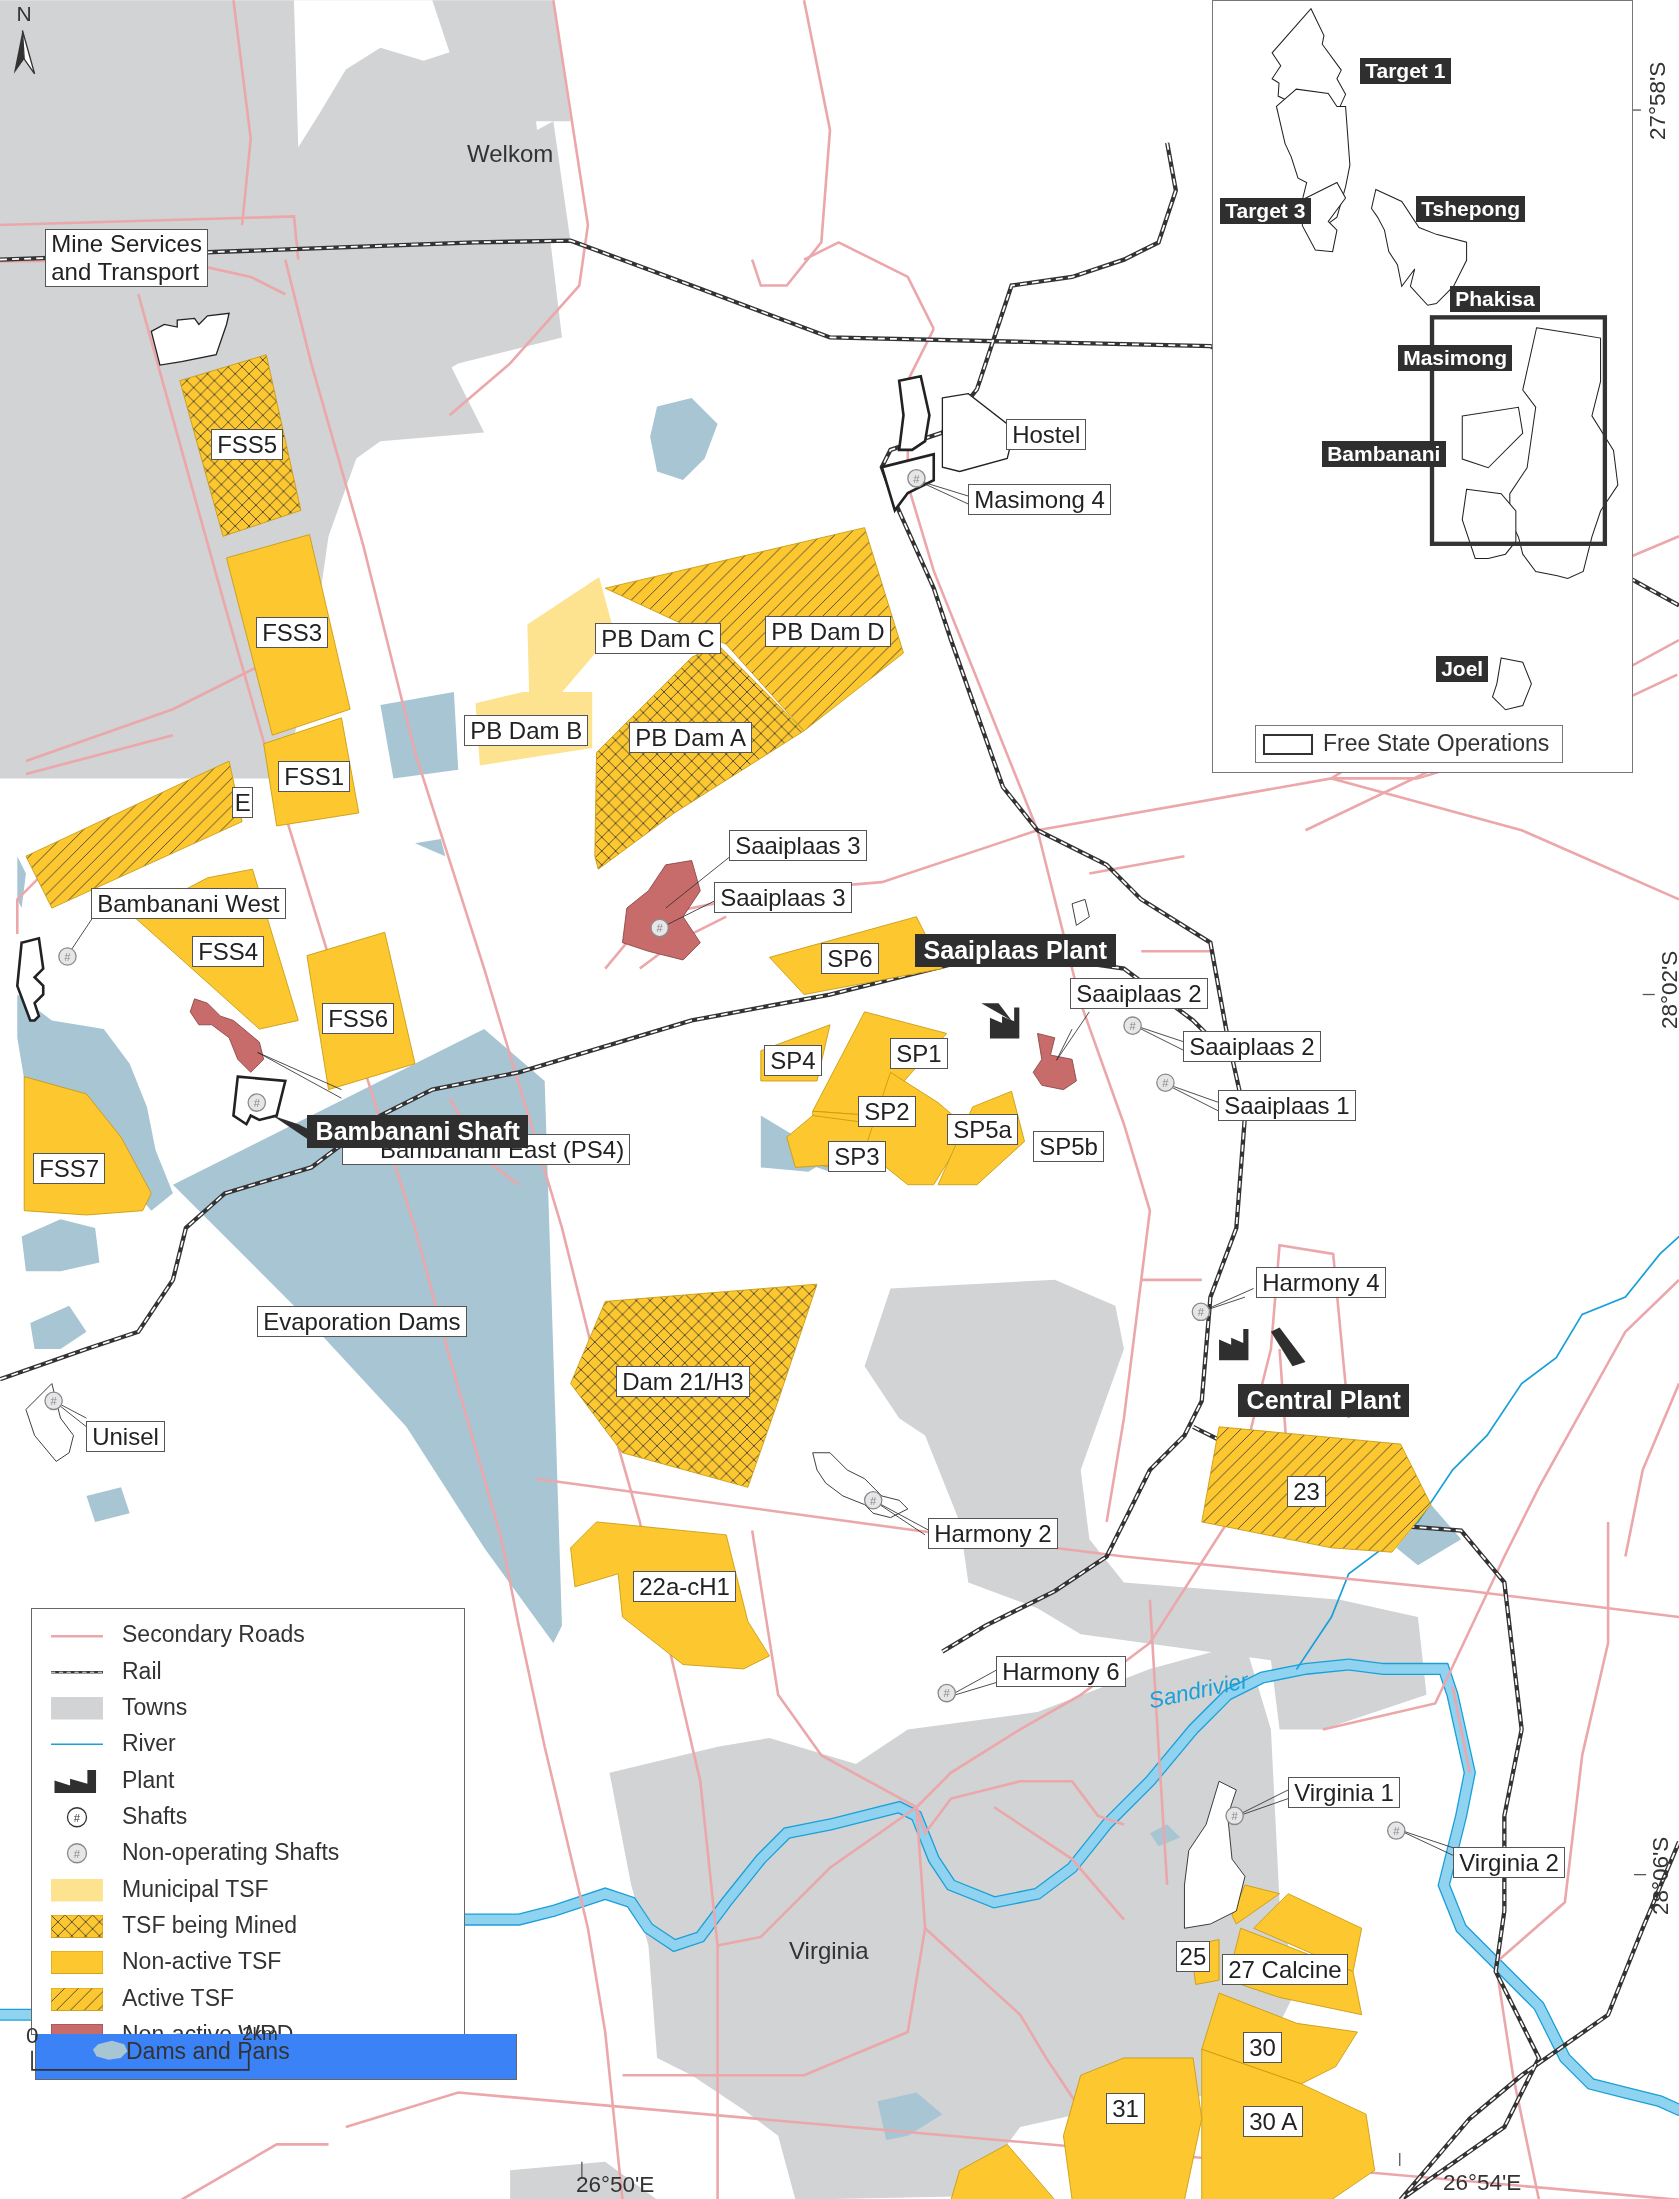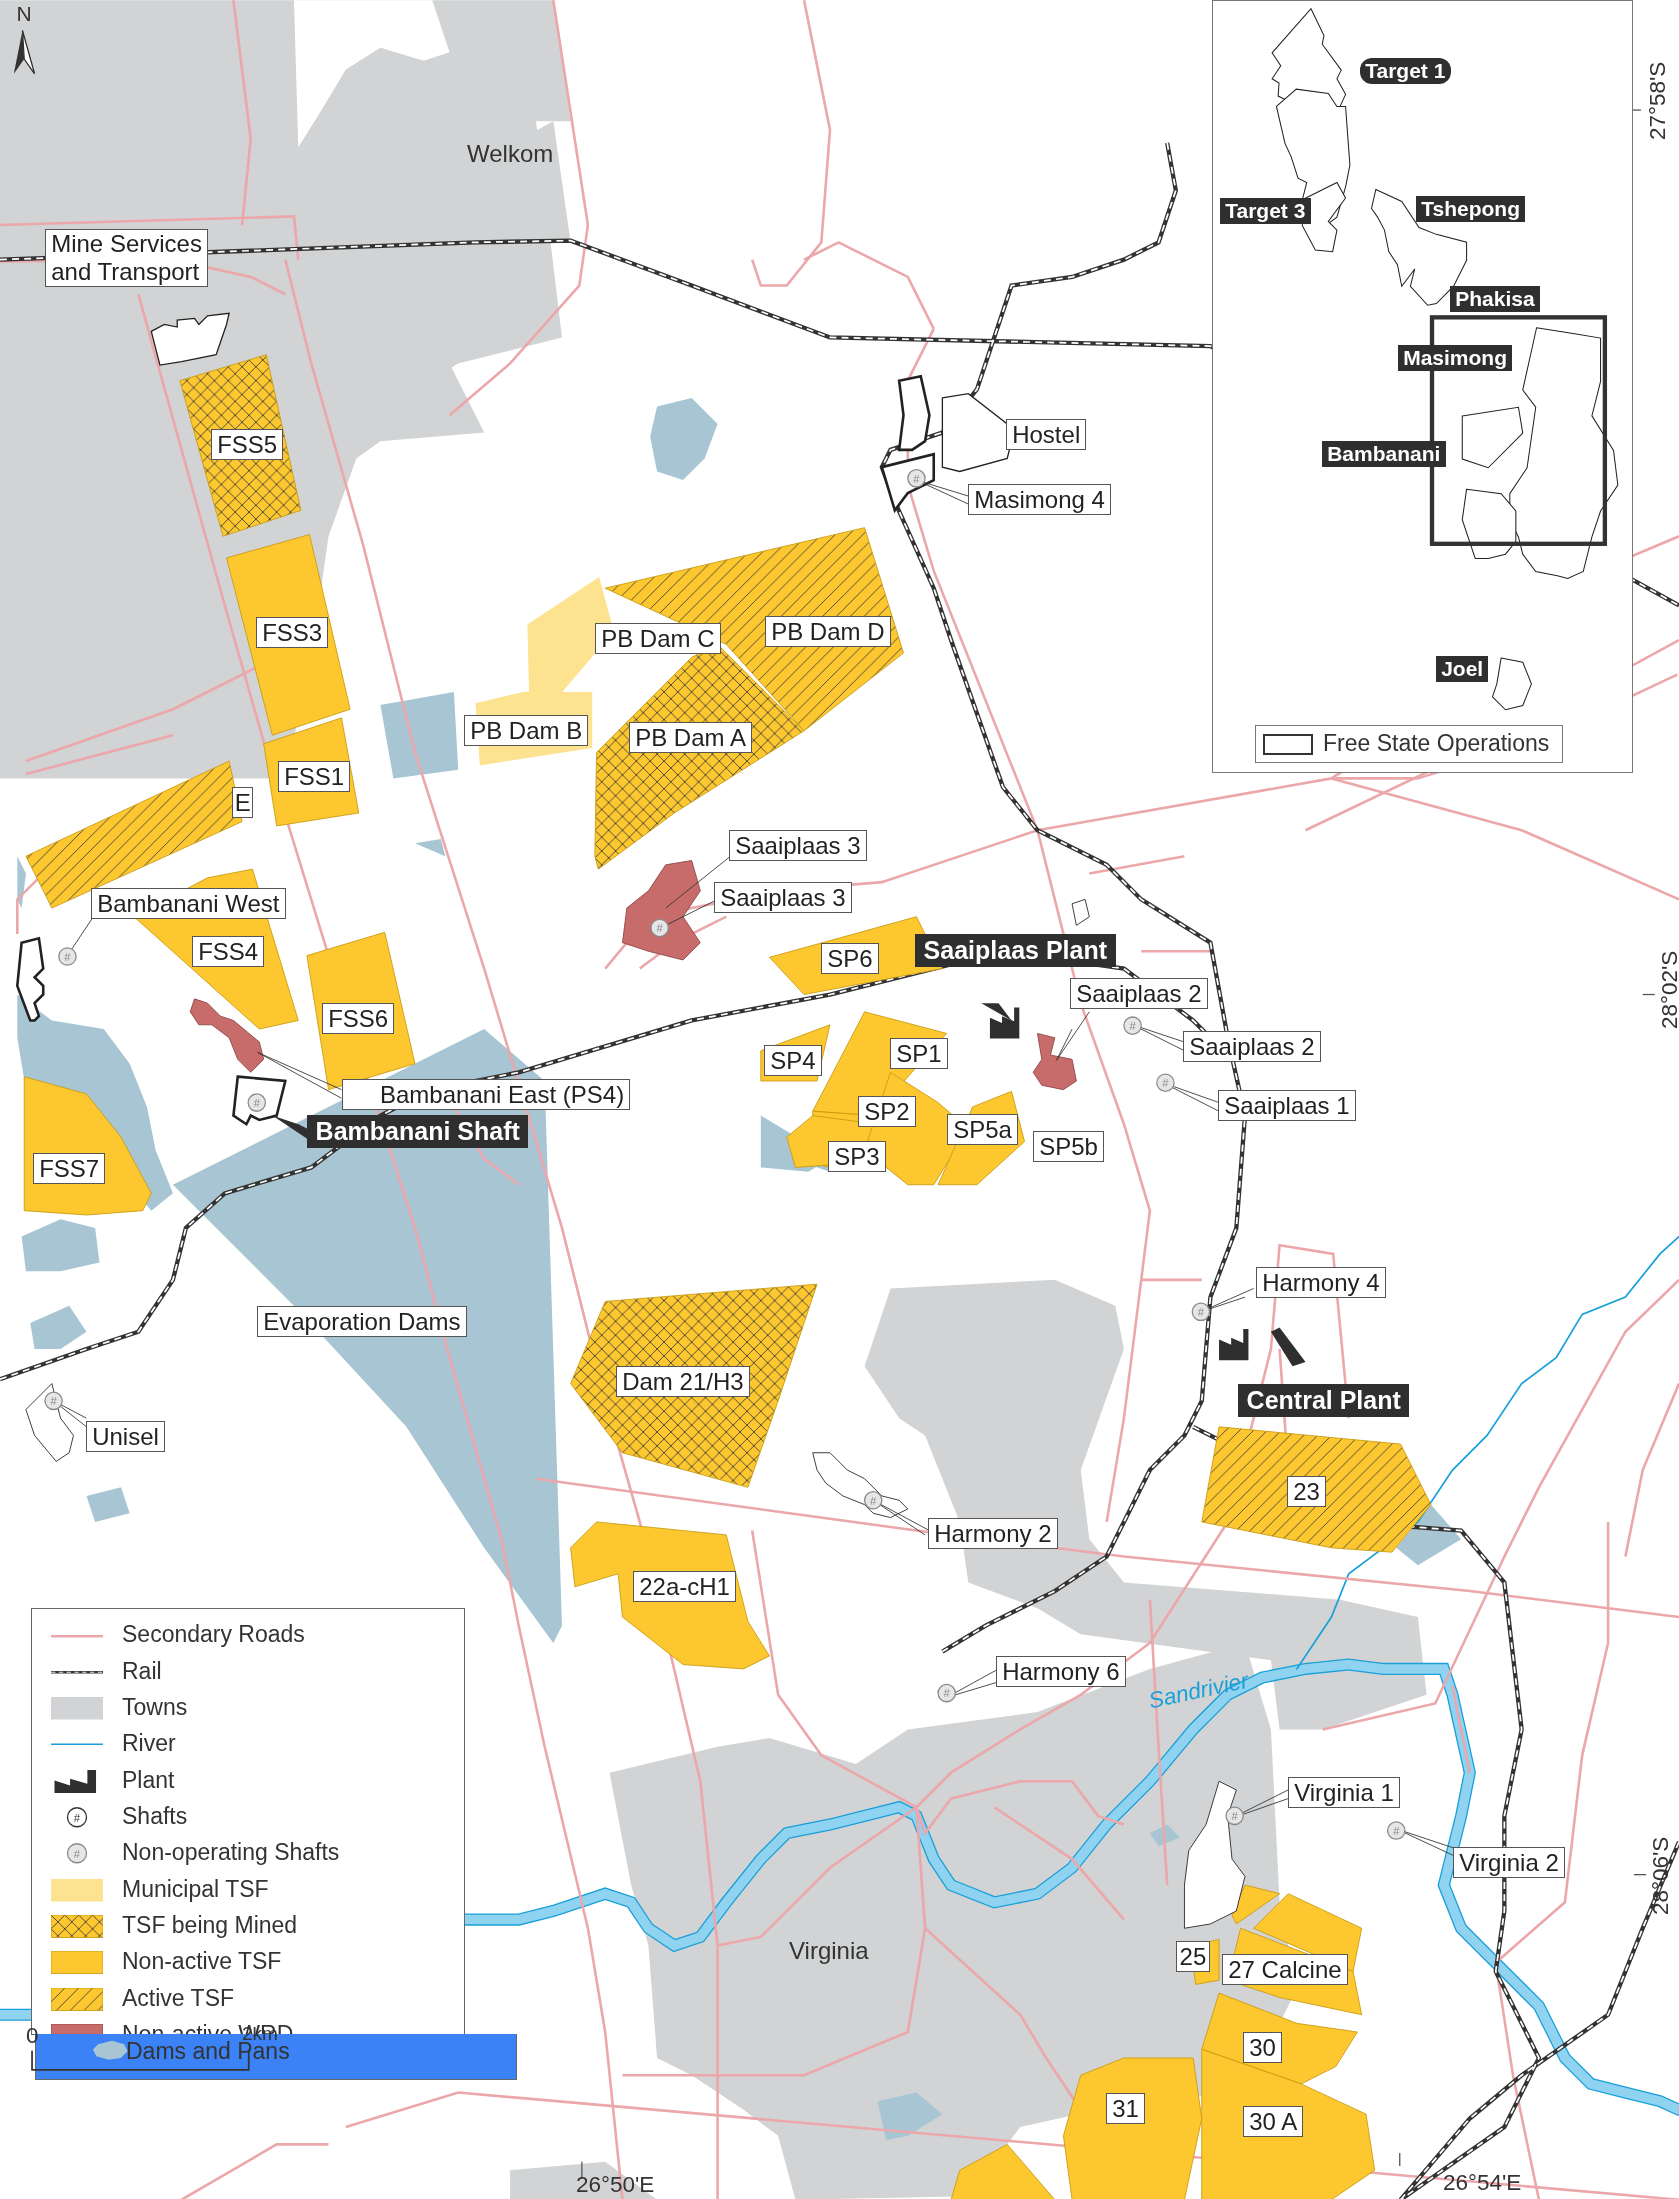--- a/index.html
+++ b/index.html
@@ -291,21 +291,21 @@
 <div class="lbl narrow" style="left:1176px;top:1941px;padding:0 2.6px;">25</div>
 <div class="lbl" style="left:1222px;top:1954px;">27 Calcine</div>
 <div class="lbl narrow" style="left:1243px;top:2032px;">30</div>
 <div class="lbl narrow" style="left:1243px;top:2106px;">30 A</div>
 <div class="lbl narrow" style="left:1106px;top:2093px;">31</div>
 
 <div class="lbl" style="left:968px;top:484px;">Masimong 4</div>
 <div class="lbl narrow" style="left:729px;top:830px;">Saaiplaas 3</div>
 <div class="lbl narrow" style="left:714px;top:882px;">Saaiplaas 3</div>
 <div class="lbl" style="left:91px;top:888px;">Bambanani West</div>
-<div class="lbl narrow" style="left:342px;top:1079px;padding-left:37px;">Bambanani East (PS4)</div>
+<div class="lbl narrow" style="left:342px;top:1134px;padding-left:37px;">Bambanani East (PS4)</div>
 <div class="lbl narrow" style="left:1070px;top:978px;">Saaiplaas 2</div>
 <div class="lbl narrow" style="left:1183px;top:1031px;">Saaiplaas 2</div>
 <div class="lbl narrow" style="left:1218px;top:1090px;">Saaiplaas 1</div>
 <div class="lbl narrow" style="left:1256px;top:1267px;">Harmony 4</div>
 <div class="lbl narrow" style="left:928px;top:1518px;">Harmony 2</div>
 <div class="lbl narrow" style="left:996px;top:1656px;">Harmony 6</div>
 <div class="lbl narrow" style="left:86px;top:1421px;">Unisel</div>
 <div class="lbl narrow" style="left:1288px;top:1769px;margin-top:8px;">Virginia 1</div>
 <div class="lbl narrow" style="left:1453px;top:1847px;">Virginia 2</div>
 
@@ -326,21 +326,21 @@
       <path d="M1475,122 L1498,102 L1535,107 L1545,122 L1555,122 L1560,190 L1555,215 L1545,250 L1525,265 L1505,230 L1510,210 L1500,205 L1492,180 L1485,165 Z"></path>
       <path d="M1505,230 L1545,210 L1555,228 L1535,255 L1545,265 L1540,290 L1520,288 L1505,260 Z"></path>
       <path d="M1590,218 L1620,232 L1640,262 L1660,270 L1695,279 L1695,300 L1680,330 L1660,350 L1650,352 L1630,330 L1635,310 L1620,330 L1615,305 L1605,290 L1600,265 L1592,250 L1585,240 Z"></path>
       <path d="M1776,378 L1820,385 L1850,390 L1850,440 L1840,480 L1865,520 L1870,560 L1850,590 L1840,620 L1830,660 L1812,668 L1800,665 L1775,660 L1760,640 L1755,620 L1745,600 L1745,570 L1765,540 L1770,505 L1775,470 L1760,450 Z"></path>
       <path d="M1690,480 L1755,470 L1760,500 L1720,540 L1690,530 Z"></path>
       <path d="M1695,565 L1735,570 L1752,590 L1752,625 L1740,640 L1720,645 L1705,645 L1690,600 Z"></path>
       <path d="M1735,760 L1760,765 L1770,790 L1760,815 L1740,820 L1725,805 L1730,790 Z"></path>
     </g>
     <rect x="1655" y="366" width="200" height="262" fill="none" stroke="#333" stroke-width="5"></rect>
   </svg>
-  <div class="dark small" style="left:147px;top:57px;border-radius:12px;">Target 1</div>
+  <div class="dark small" style="left:147px;top:57px;">Target 1</div>
   <div class="dark small" style="left:7px;top:197px;">Target 3</div>
   <div class="dark small" style="left:203px;top:195px;">Tshepong</div>
   <div class="dark small" style="left:237px;top:285px;">Phakisa</div>
   <div class="dark small" style="left:185px;top:344px;">Masimong</div>
   <div class="dark small" style="left:109px;top:440px;">Bambanani</div>
   <div class="dark small" style="left:223px;top:655px;">Joel</div>
   <div id="inset-legend">
     <div class="sw"></div>
     <div class="tx">Free State Operations</div>
   </div>

